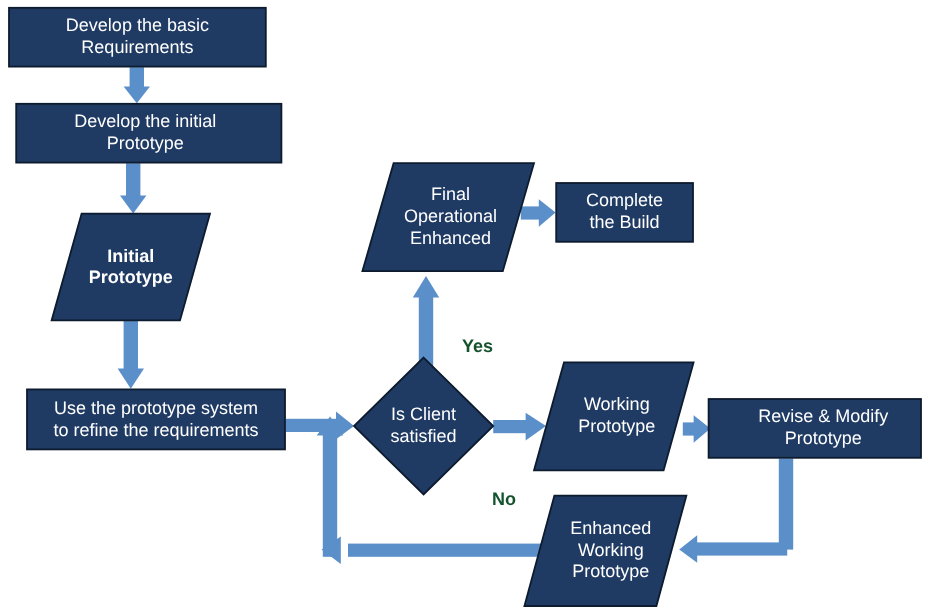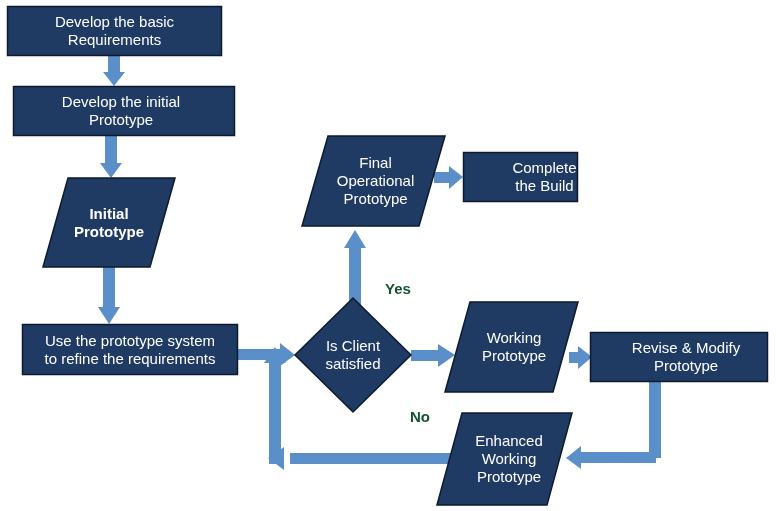--- a/index.html
+++ b/index.html
@@ -152,23 +152,23 @@
 
   <div class="node-label" style="left:590px; top:332px; width:192px; height:50px; font-size:15px;">Revise &amp; Modify
 Prototype</div>
 
   <div class="node-label" style="left:446px; top:413px; width:126px; height:92px; font-size:15px;">Enhanced
 Working
 Prototype</div>
 
   <div class="node-label" style="left:306px; top:136px; width:139px; height:90px; font-size:15px;">Final
 Operational
-Prototype</div>
+Enhanced</div>
 
-  <div class="node-label" style="left:463px; top:152px; width:115px; height:50px; font-size:15px;padding-left:24px;">Complete
+  <div class="node-label" style="left:463px; top:152px; width:115px; height:50px; font-size:15px;">Complete
 the Build</div>
 
   <div class="edge-label" style="left:385px; top:281px;">Yes</div>
 
   <div class="edge-label" style="left:410px; top:368px;margin-top:41px;">No</div>
 
   <div class="hit" style="left:7px; top:6px; width:215px; height:50px;"></div>
   <div class="hit" style="left:13px; top:86px; width:222px; height:50px;"></div>
   <div class="hit" style="left:43px; top:178px; width:132px; height:89px;"></div>
   <div class="hit" style="left:22px; top:324px; width:216px; height:51px;"></div>

